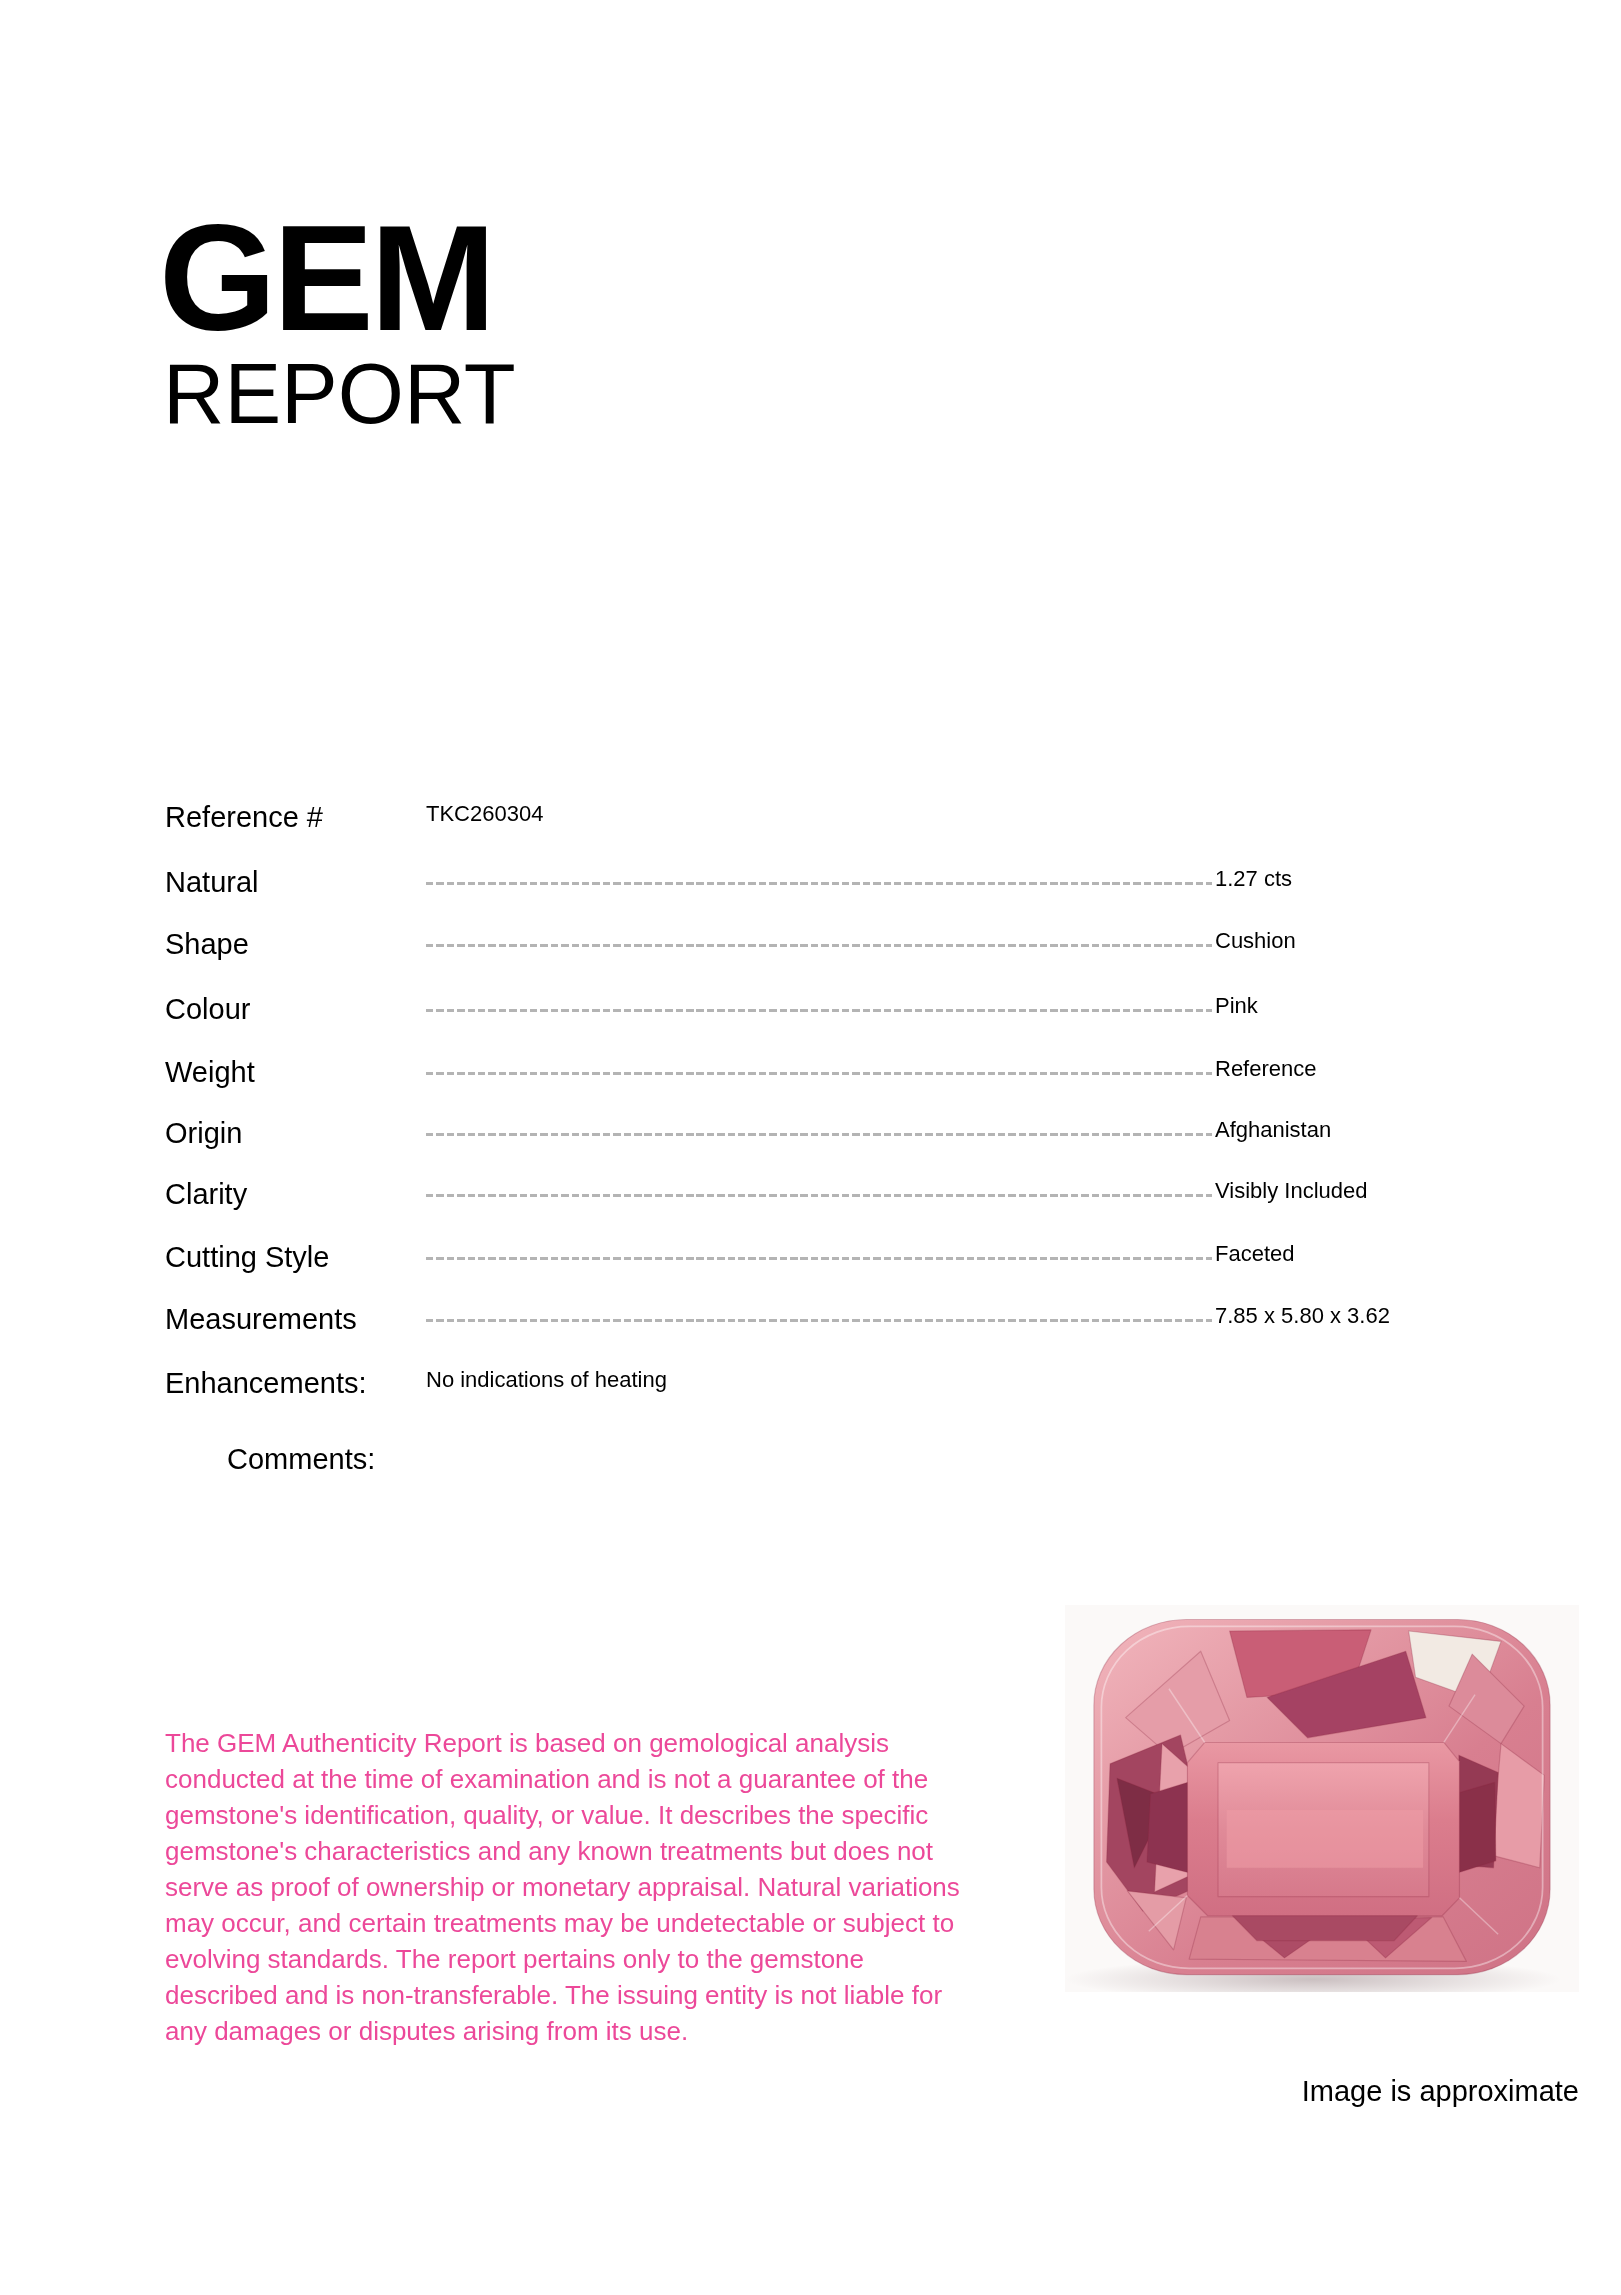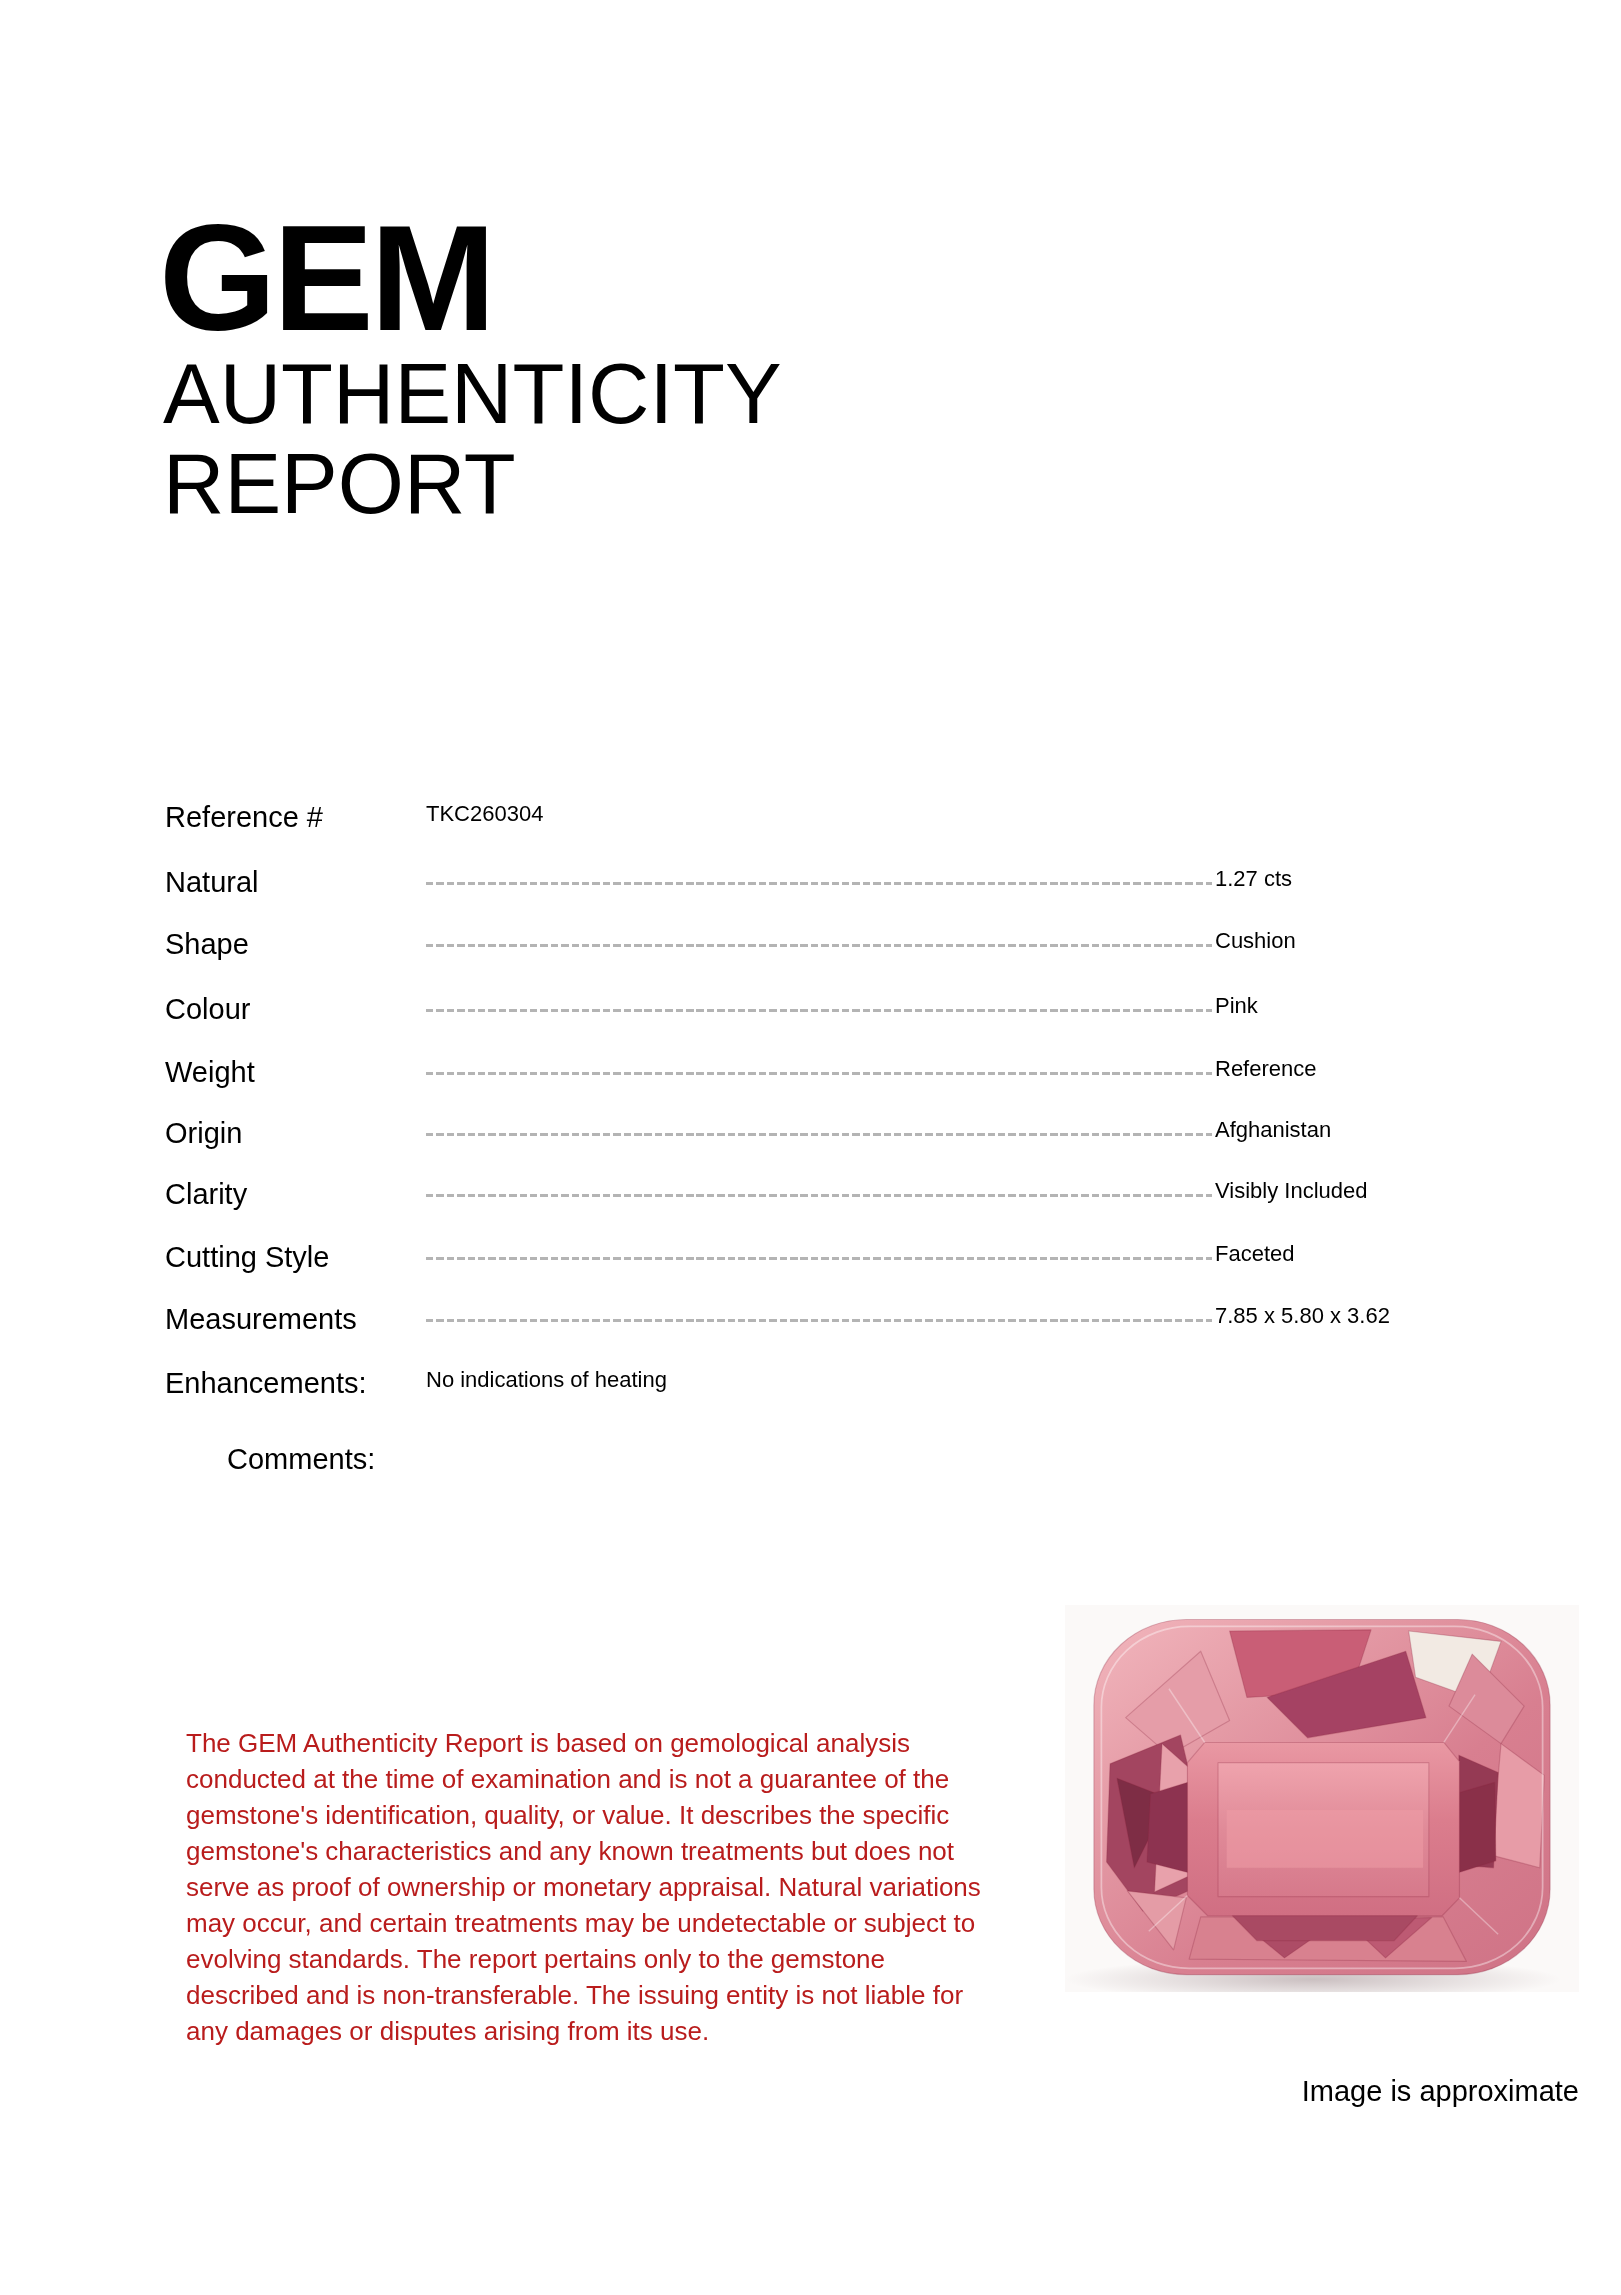--- a/index.html
+++ b/index.html
@@ -36,39 +36,38 @@
       transparent 7.5px, transparent 10.4px);
   }
   .val{
     position:absolute;left:1050px;top:0;font-size:22px;color:#000;white-space:nowrap;
   }
   .val.inline{left:261px;}
 
   
   .disclaimer{
     position:absolute;left:165px;top:1725px;width:814px;
-    font-size:26px;line-height:36px;color:#b91c1c;letter-spacing:0;margin-left:21px;
+    font-size:26px;line-height:36px;color:#ec4899;letter-spacing:0;
   }
 
   
   .gem-figure{position:absolute;left:1065px;top:1605px;width:514px;height:387px;}
   .gem-figure svg{display:block;width:100%;height:100%;}
   .gem-caption{
     position:absolute;left:1065px;top:2075px;width:514px;
     text-align:right;font-size:29px;color:#000;white-space:nowrap;
   }
 </style>
 </head>
 <body>
 
 <div class="page">
 
   <div class="brand-title">GEM</div>
   <div class="brand-subtitle">
-    <div>AUTHENTICITY</div>
     <div>REPORT</div>
   </div>
 
   <div class="fields">
 
     <div class="row" style="top:0px">
       <span class="lbl">Reference #</span>
       <span class="val inline">TKC260304</span>
     </div>
 

